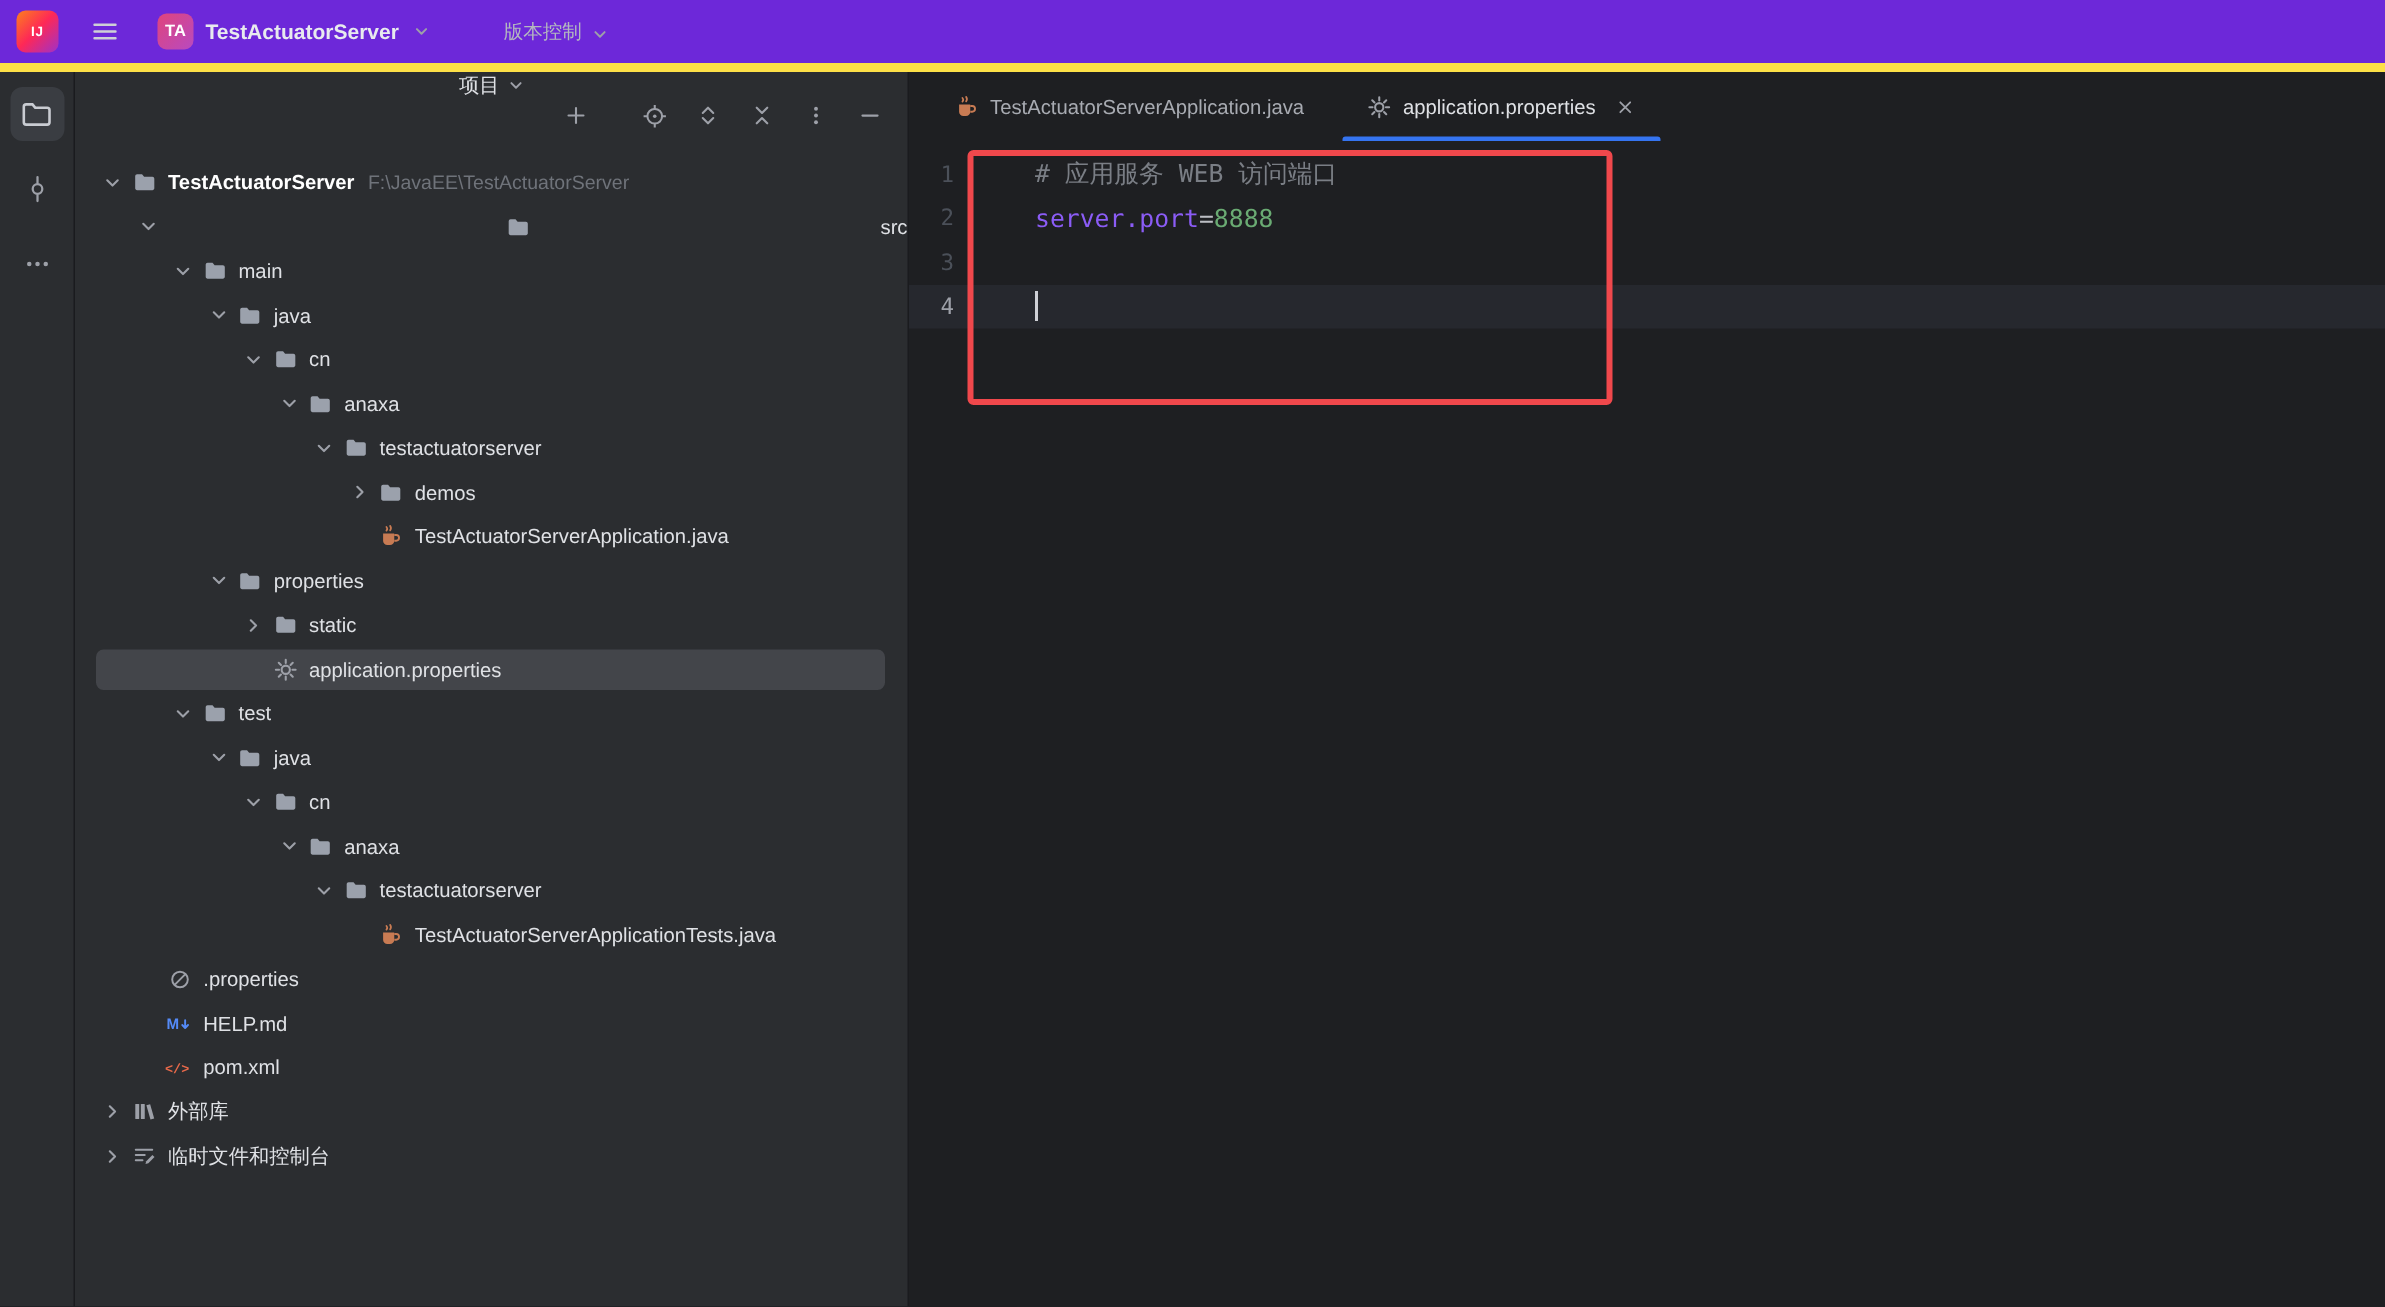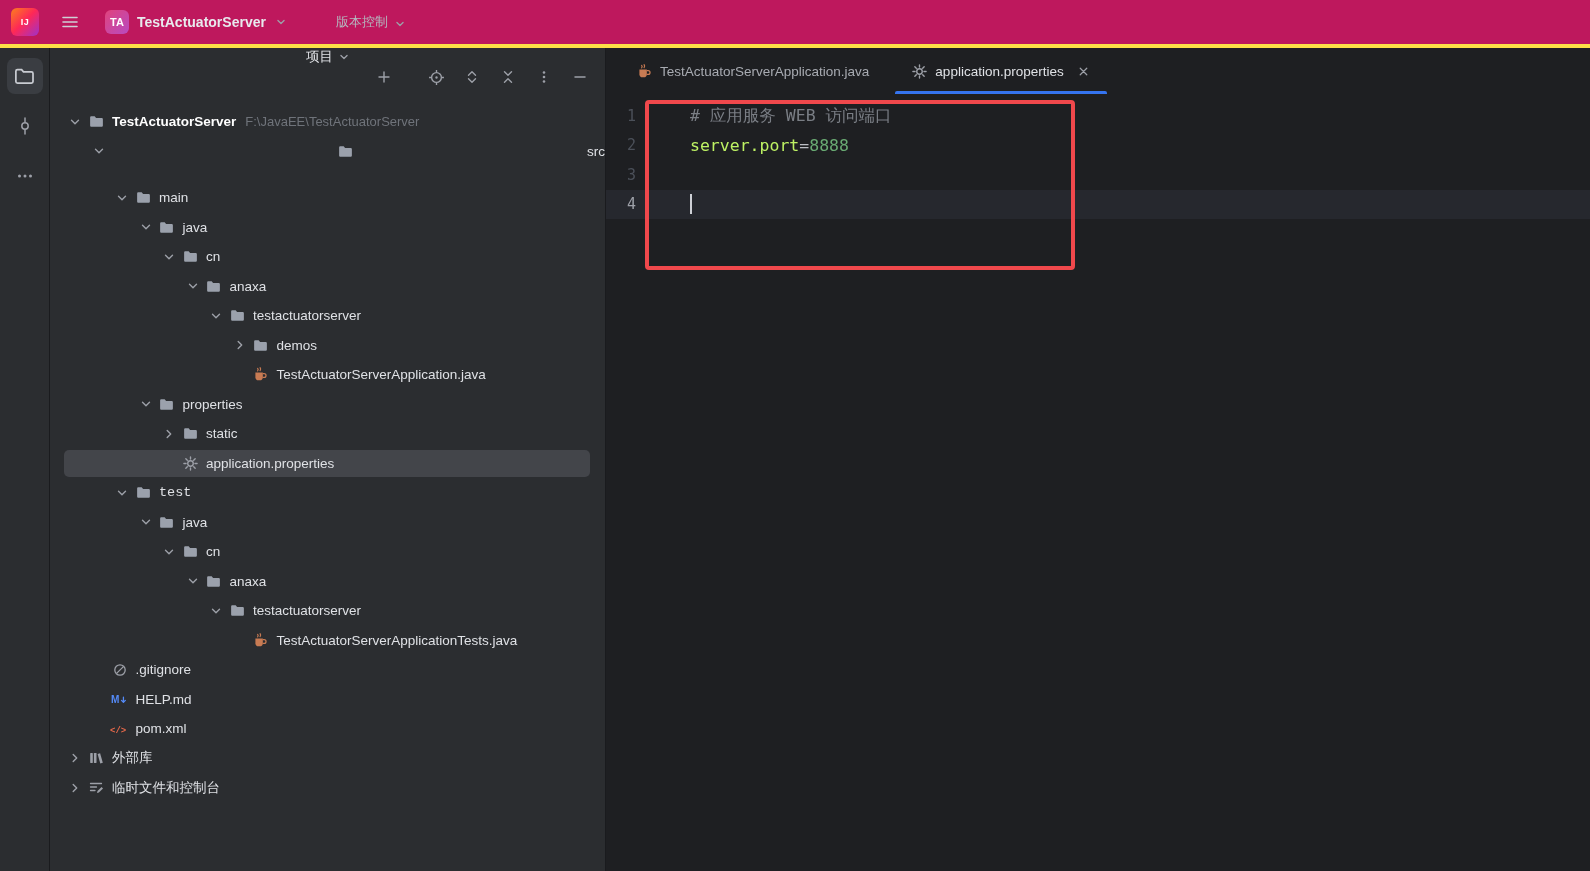--- a/index.html
+++ b/index.html
@@ -1,22 +1,22 @@
 <!DOCTYPE html>
 <html style="--accent: #3574F0; --annotation: #F0484C;"><head>
 <meta charset="utf-8">
 <style>
   * { margin:0; padding:0; box-sizing:border-box; }
   html,body { width:1590px; height:871px; overflow:hidden; background:#1E1F22;
     font-family:"Liberation Sans","DejaVu Sans",sans-serif; color:#DFE1E5; }
   #app { position:relative; width:1590px; height:871px; }
 
   
-  .topbar { position:absolute; left:0; top:0; width:100%; height:48px; background:#be185d;
-    border-bottom:4px solid #fde047; display:flex; align-items:center; }
+  .topbar { position:absolute; left:0; top:0; width:100%; height:48px; background:#6d28d9;
+    border-bottom:6px solid #fde047; display:flex; align-items:center; }
   .logo { width:28px; height:28px; margin-left:11px; border-radius:6px; flex:none;
     background:linear-gradient(135deg,#FC801D 0%,#FE2857 48%,#9E31C9 100%);
     display:flex; align-items:center; justify-content:center;
     font-size:9px; font-weight:bold; color:#fff; letter-spacing:.5px; }
   .hamburger { width:30px; height:30px; margin-left:16px; display:flex; align-items:center;
     justify-content:center; border-radius:6px; }
   .proj-chip { display:flex; align-items:center; margin-left:20px; gap:8px; cursor:default; }
   .badge { width:24px; height:24px; border-radius:6px; flex:none;
     background:linear-gradient(135deg,#E0447C,#B84AC0); color:#fff; font-size:11px;
     font-weight:700; display:flex; align-items:center; justify-content:center; }
@@ -237,21 +237,21 @@
               <path d="M4.5 6.2 8 9.7l3.5-3.5" fill="none" stroke="#9DA0A8" stroke-width="1.4" stroke-linecap="round" stroke-linejoin="round"></path>
             </svg>
           </span>
           <span class="ticon">
             <svg width="17" height="17" viewBox="0 0 16 16">
               <path d="M2 4.2c0-.66.54-1.2 1.2-1.2h3.1l1.3 1.6h5.2c.66 0 1.2.54 1.2 1.2v6c0 .66-.54 1.2-1.2 1.2H3.2c-.66 0-1.2-.54-1.2-1.2V4.2z" fill="#9BA1AC"></path>
             </svg>
           </span>
           <span class="lbl">src</span>
         </div>
-        <div class="row" style="padding-left: 61px; margin-top: 17px;">
+        <div class="row" style="padding-left: 61px;">
           <span class="icon chev">
             <svg width="16" height="16" viewBox="0 0 16 16">
               <path d="M4.5 6.2 8 9.7l3.5-3.5" fill="none" stroke="#9DA0A8" stroke-width="1.4" stroke-linecap="round" stroke-linejoin="round"></path>
             </svg>
           </span>
           <span class="ticon">
             <svg width="17" height="17" viewBox="0 0 16 16">
               <path d="M2 4.2c0-.66.54-1.2 1.2-1.2h3.1l1.3 1.6h5.2c.66 0 1.2.54 1.2 1.2v6c0 .66-.54 1.2-1.2 1.2H3.2c-.66 0-1.2-.54-1.2-1.2V4.2z" fill="#9BA1AC"></path>
             </svg>
           </span>
@@ -364,21 +364,21 @@
           <span class="ticon">
             <svg width="17" height="17" viewBox="0 0 16 16">
               <g stroke="#9DA0A8" stroke-width="1.3" fill="none" stroke-linecap="round">
                 <circle cx="8" cy="8" r="2.6"></circle>
                 <path d="M8 1.8v2M8 12.2v2M1.8 8h2M12.2 8h2M3.6 3.6 5 5M11 11l1.4 1.4M12.4 3.6 11 5M5 11l-1.4 1.4"></path>
               </g>
             </svg>
           </span>
           <span class="lbl">application.properties</span>
         </div>
-        <div class="row" style="padding-left: 61px; font-family: Liberation Mono, monospace;">
+        <div class="row" style="padding-left: 61px;">
           <span class="icon chev">
             <svg width="16" height="16" viewBox="0 0 16 16">
               <path d="M4.5 6.2 8 9.7l3.5-3.5" fill="none" stroke="#9DA0A8" stroke-width="1.4" stroke-linecap="round" stroke-linejoin="round"></path>
             </svg>
           </span>
           <span class="ticon">
             <svg width="17" height="17" viewBox="0 0 16 16">
               <path d="M2 4.2c0-.66.54-1.2 1.2-1.2h3.1l1.3 1.6h5.2c.66 0 1.2.54 1.2 1.2v6c0 .66-.54 1.2-1.2 1.2H3.2c-.66 0-1.2-.54-1.2-1.2V4.2z" fill="#9BA1AC"></path>
             </svg>
           </span>
@@ -448,21 +448,21 @@
           <span class="lbl">TestActuatorServerApplicationTests.java</span>
         </div>
         <div class="row" style="padding-left: 37.5px;">
           <span class="chev"></span>
           <span class="ticon">
             <svg width="16" height="16" viewBox="0 0 16 16">
               <circle cx="8" cy="8" r="5.2" fill="none" stroke="#9DA0A8" stroke-width="1.3"></circle>
               <path d="M4.6 11.4l6.8-6.8" stroke="#9DA0A8" stroke-width="1.3"></path>
             </svg>
           </span>
-          <span class="lbl">.gitignore</span>
+          <span class="lbl">.properties</span>
         </div>
         <div class="row" style="padding-left: 37.5px;">
           <span class="chev"></span>
           <span class="ticon">
             <svg width="17" height="17" viewBox="0 0 16 16">
               <text x="0" y="11.5" font-size="9.5" font-weight="bold" fill="#548AF7" font-family="Liberation Sans,sans-serif">M</text>
               <path d="M11.7 5.8v4.6M9.9 8.8l1.8 1.9 1.8-1.9" stroke="#548AF7" stroke-width="1.2" fill="none" stroke-linecap="round" stroke-linejoin="round"></path>
             </svg>
           </span>
           <span class="lbl">HELP.md</span>
@@ -543,21 +543,21 @@
           </span>
         </div>
       </div>
     <div class="code-area">
         <div class="cline">
           <span class="gutter">1</span>
           <span class="ctext"><span style="color:#7A7E85"># 应用服务 WEB 访问端口</span></span>
         </div>
         <div class="cline">
           <span class="gutter">2</span>
-          <span class="ctext"><span style="color:#bef264">server.port</span><span style="color:#BCBEC4">=</span><span style="color:#6AAB73">8888</span></span>
+          <span class="ctext"><span style="color:#8b5cf6">server.port</span><span style="color:#BCBEC4">=</span><span style="color:#6AAB73">8888</span></span>
         </div>
         <div class="cline">
           <span class="gutter">3</span>
           <span class="ctext"></span>
         </div>
         <div class="cline current">
           <span class="gutter">4</span>
           <span class="ctext"><span class="caret"></span></span>
         </div>
       </div>

